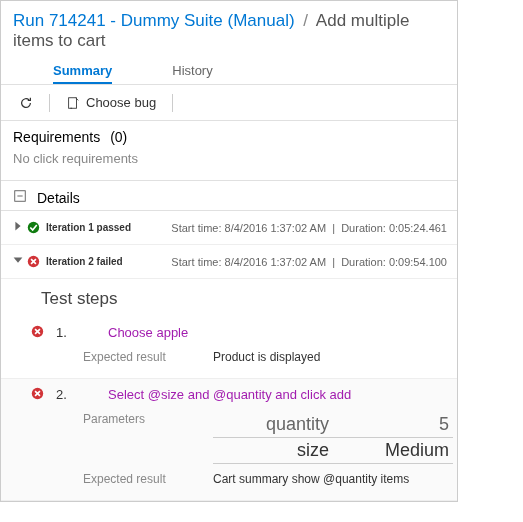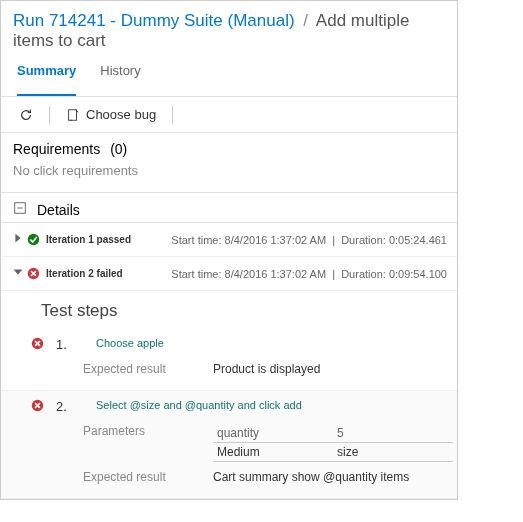--- a/index.html
+++ b/index.html
@@ -3,45 +3,45 @@
 <meta charset="utf-8">
 <style>
   * { box-sizing: border-box; font-family: "Segoe UI", Arial, sans-serif; }
   body { margin: 0; padding: 0; background: #fff; width: 523px; color: #333; }
   .root { border: 1px solid #ccc; width: 458px; }
   .breadcrumb { padding: 10px 12px 4px 12px; font-size: 17px; }
   .breadcrumb .link { color: #0078d4; cursor: pointer; }
   .breadcrumb .sep { color: #888; margin: 0 4px; }
   .breadcrumb .current { color: #555; }
   .tabs { display: flex; gap: 24px; padding: 0 16px; border-bottom: 1px solid #e0e0e0; }
-  .tab { font-size: 13px; padding: 8px 0 16px 0; color: #666; cursor: pointer; }
+  .tab { font-size: 13px; padding: 8px 0 4px 0; color: #666; cursor: pointer; margin-left: 36px; }
   .tab.active { color: #0078d4; font-weight: 600; border-bottom: 2px solid #0078d4; }
   .toolbar { display: flex; align-items: center; gap: 8px; padding: 8px 14px; border-bottom: 1px solid #e0e0e0; font-size: 13px; color: #333; }
   .toolbar .tool { display: flex; align-items: center; gap: 6px; cursor: pointer; padding: 2px 4px; }
   .toolbar .divider { width: 1px; height: 18px; background: #ccc; margin: 0 4px; }
   .icon { display: inline-flex; }
   .section-hdr { font-size: 14px; color: #000000; padding: 8px 12px 4px 12px; display: flex; align-items: center; gap: 10px; }
   .subtext { color: #888; font-size: 13px; padding: 2px 12px 14px 12px; }
   .border-bottom { border-bottom: 1px solid #e0e0e0; }
   .iter-row { display: flex; align-items: center; padding: 8px 10px; font-size: 12px; border-bottom: 1px solid #eee; }
   .iter-row .expander { width: 16px; cursor: pointer; color: #666; }
   .iter-row .status { display: flex; align-items: center; gap: 6px; font-weight: 600; font-size: 10px; flex: 0 0 auto; padding-right: 12px; }
   .iter-row .meta { margin-left: auto; color: #666; font-size: 11px; white-space: nowrap; }
   .pass-icon circle { fill: #107c10; }
   .fail-icon circle { fill: #d13438; }
   .steps-hdr { font-size: 17px; color: #444; padding: 10px 40px 8px 40px; }
   .step { padding: 8px 20px 14px 30px; border-bottom: 1px solid #eee; font-size: 12px; }
   .step.alt { background: #fafafa; }
   .step-line { display: flex; align-items: flex-start; gap: 12px; margin-bottom: 10px; }
   .step-num { width: 20px; color: #333; font-size: 13px; }
-  .step-action { color: #0f766e; font-size: 11px; padding-left:8px; }
+  .step-action { color: #a21caf; font-size: 13px; padding-left:8px;margin-left:12px; }
   .field-row { display: flex; gap: 20px; padding-left: 52px; margin-top: 8px; font-size: 12px; }
   .field-label { color: #888; width: 110px; flex-shrink: 0; }
   .field-value { color: #333; }
-  .param-grid { display: grid; grid-template-columns: 120px 120px; font-size: 12px; }
+  .param-grid { display: grid; grid-template-columns: 120px 120px; font-size: 18px; text-align: right; }
   .param-grid .h { color: #666; border-bottom: 1px solid #ccc; padding: 2px 4px; }
   .param-grid .v { color: #333; border-bottom: 1px solid #ccc; padding: 2px 4px; }
   .expand-icon svg { width: 14px; height: 14px; }
   .collapse-all-icon svg { width:14px;height:14px; }
 </style>
 </head>
 <body>
 
 <div class="root">
 
@@ -170,22 +170,22 @@
           </svg>
       </span>
       <span class="step-num">2.</span>
       <span class="step-action">Select @size and @quantity and click add</span>
     </div>
     <div class="field-row">
       <span class="field-label">Parameters</span>
       <div class="param-grid" style="flex:1">
         <div class="h">quantity</div>
         <div class="h">5</div>
+        <div class="v">size</div>
         <div class="v">Medium</div>
-        <div class="v">size</div>
       </div>
     </div>
     <div class="field-row">
       <span class="field-label">Expected result</span>
       <span class="field-value">Cart summary show @quantity items</span>
     </div>
   </div>
 
 </div>
 

